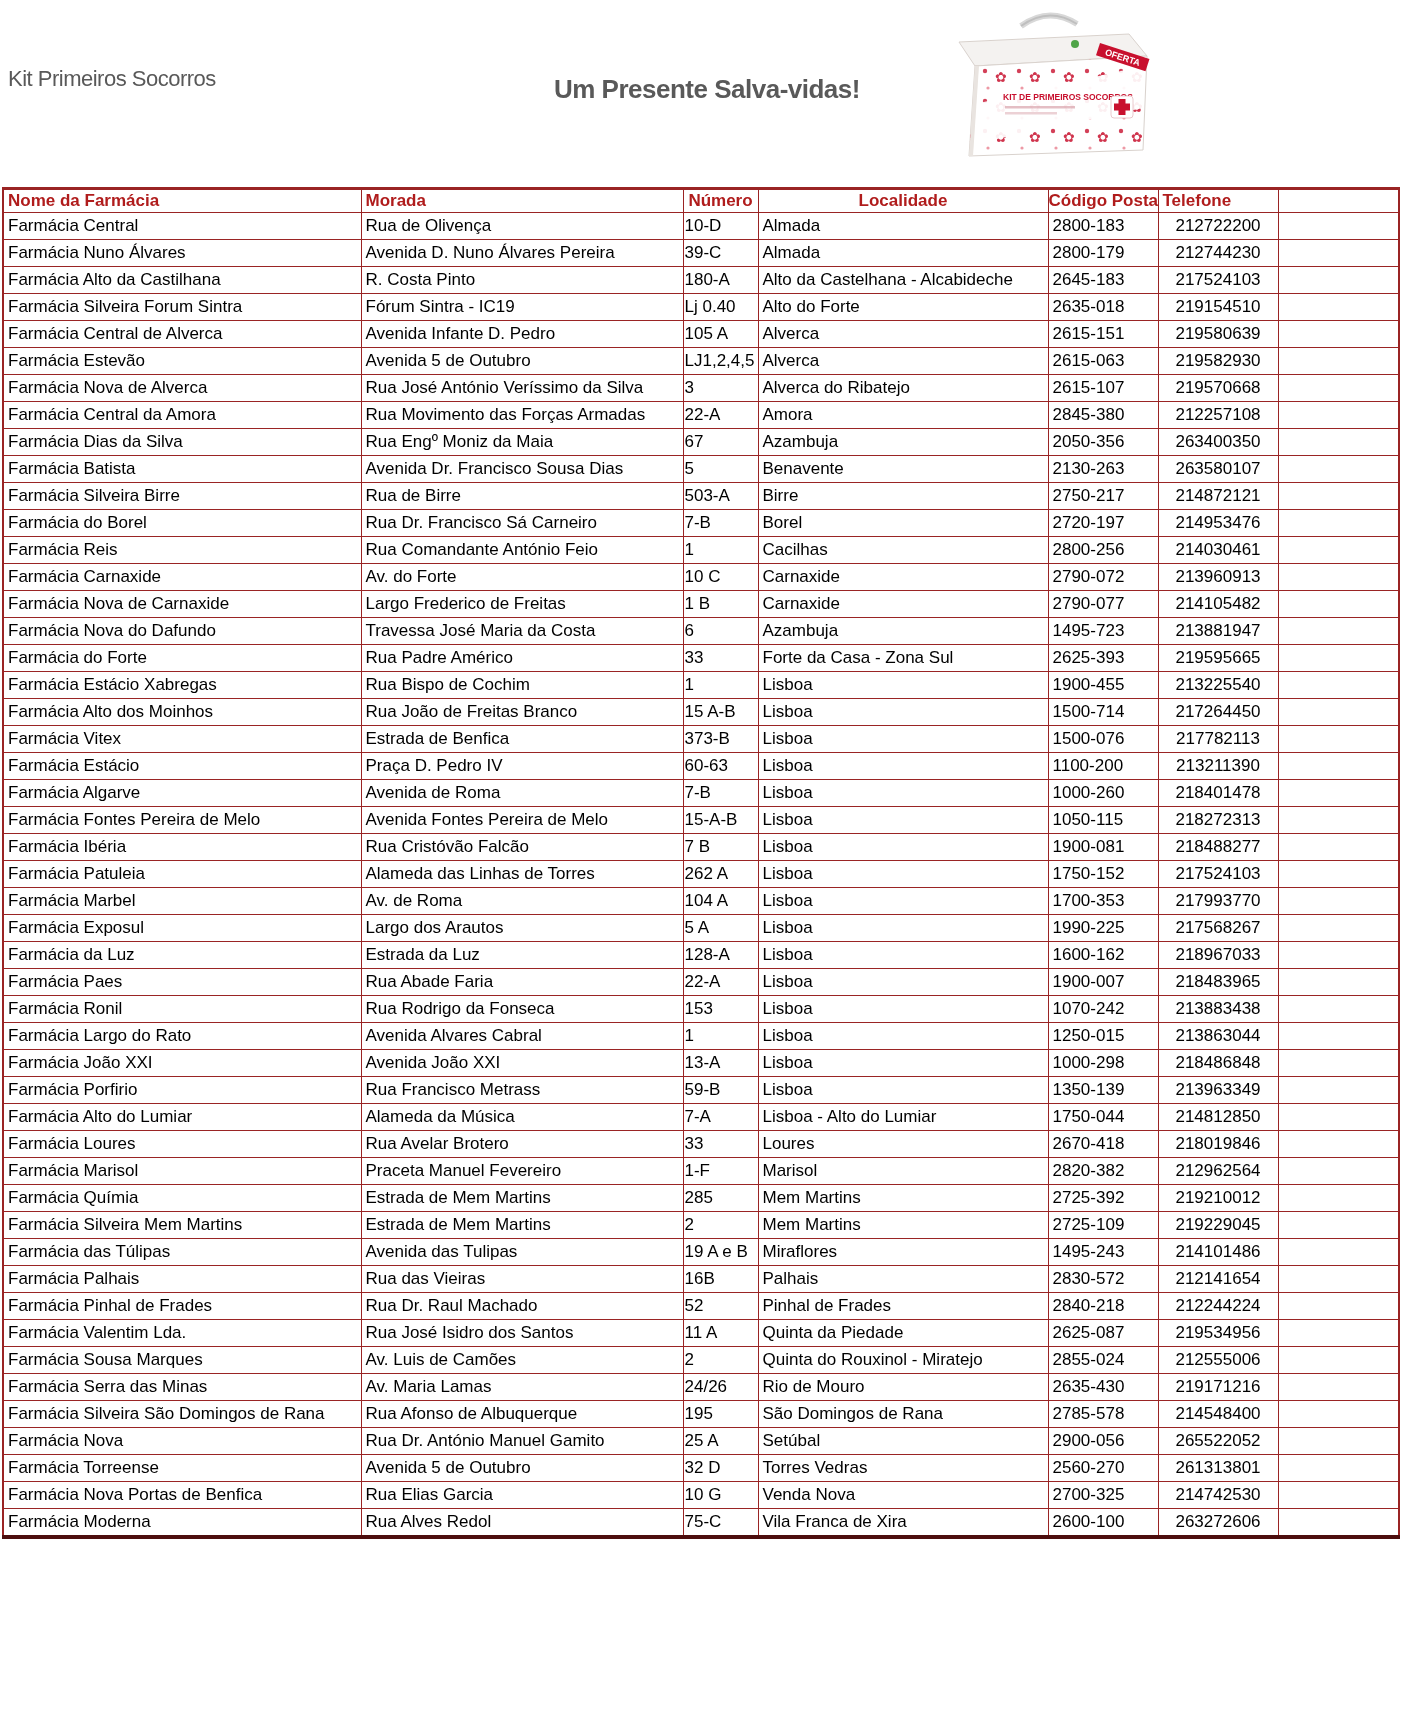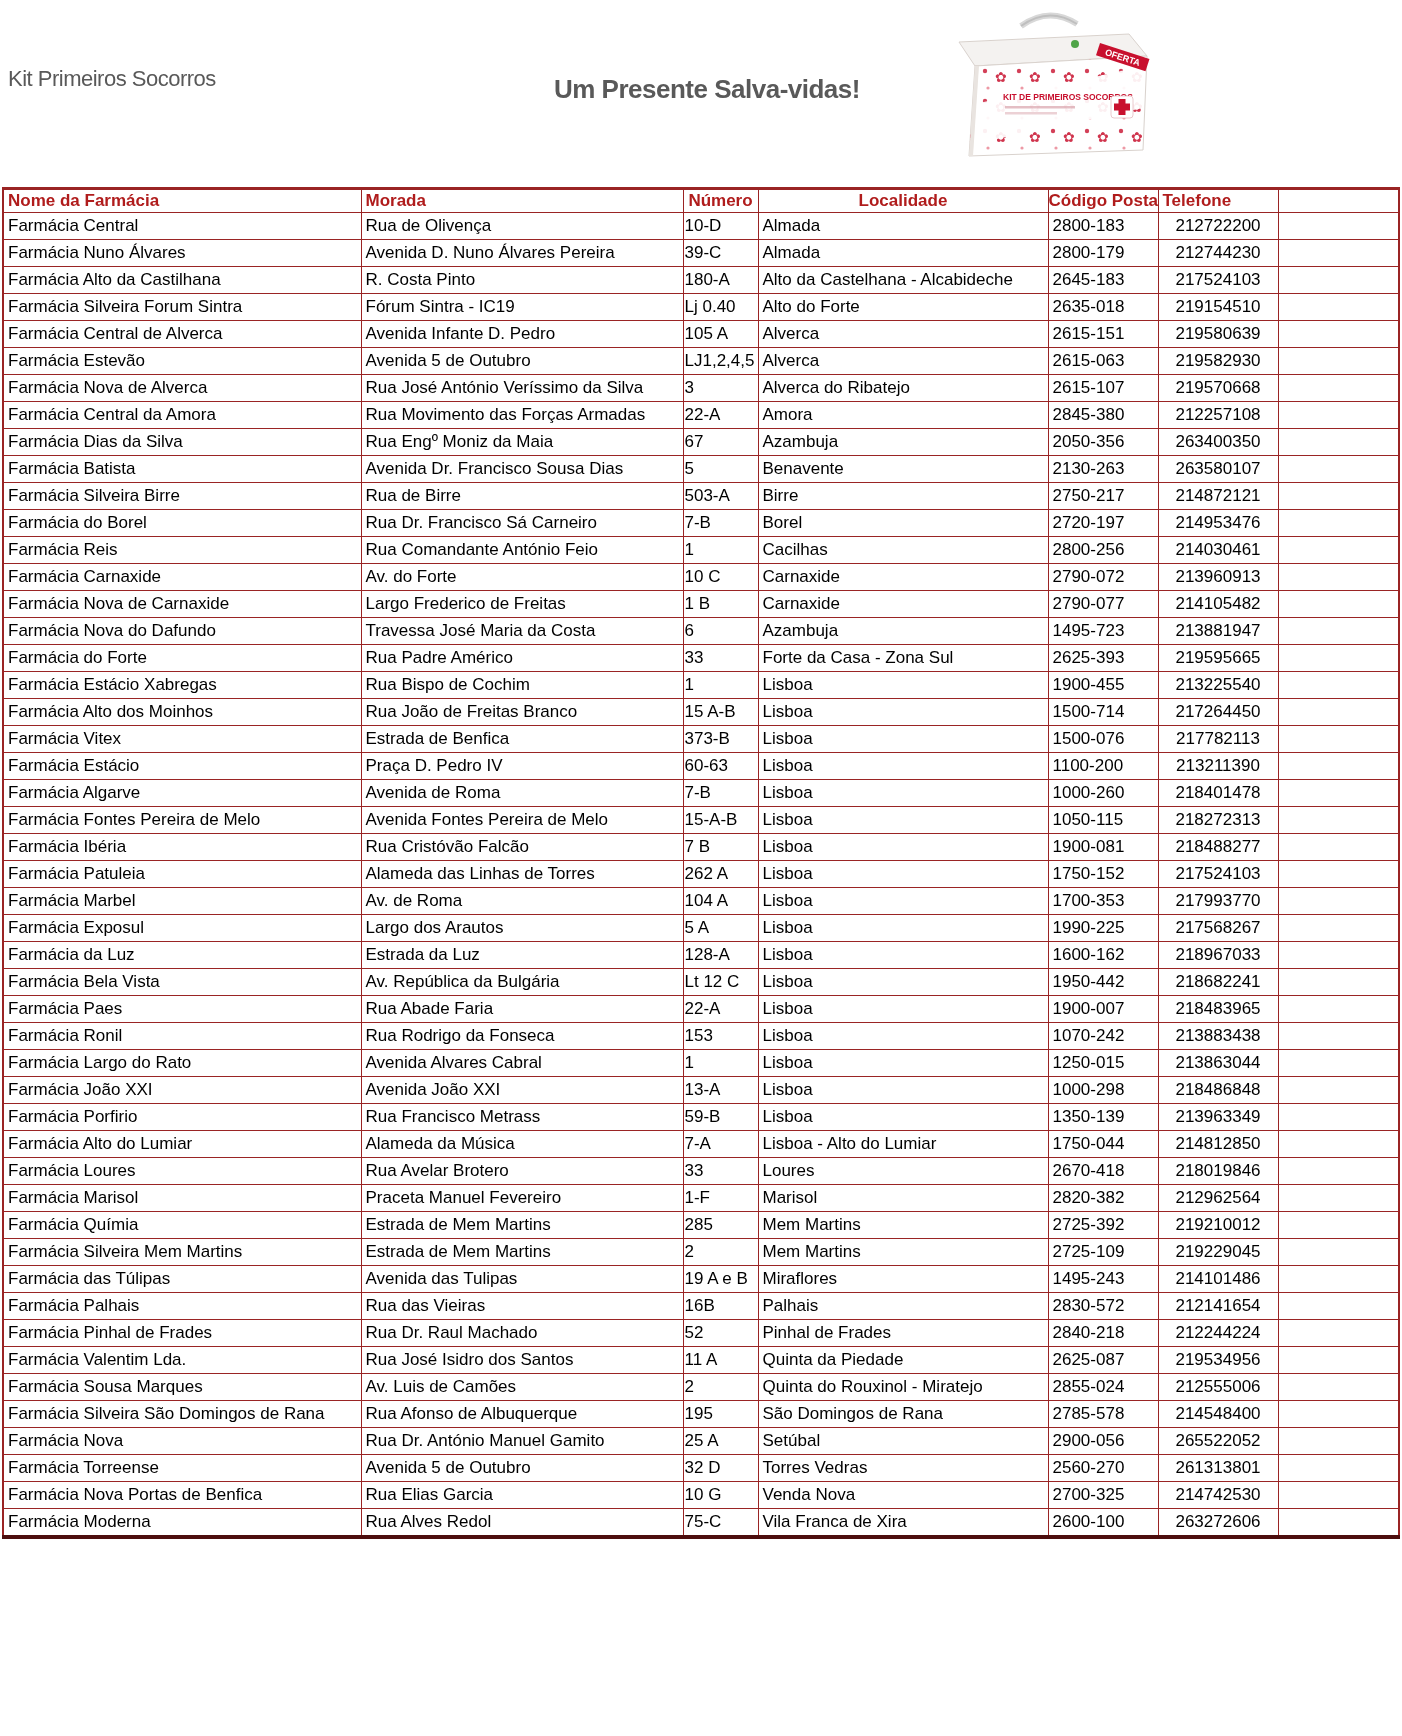--- a/index.html
+++ b/index.html
@@ -368,29 +368,20 @@
       <tr>
         <td class="col-name">Farmácia da Luz</td>
         <td class="col-address">Estrada da Luz</td>
         <td class="col-number">128-A</td>
         <td class="col-locality">Lisboa</td>
         <td class="col-postal-code">1600-162</td>
         <td class="col-phone">218967033</td>
         <td class="col-spacer"></td>
       </tr>
       <tr>
-        <td class="col-name">Farmácia Bela Vista</td>
-        <td class="col-address">Av. República da Bulgária</td>
-        <td class="col-number">Lt 12 C</td>
-        <td class="col-locality">Lisboa</td>
-        <td class="col-postal-code">1950-442</td>
-        <td class="col-phone">218682241</td>
-        <td class="col-spacer"></td>
-      </tr>
-      <tr>
         <td class="col-name">Farmácia Paes</td>
         <td class="col-address">Rua Abade Faria</td>
         <td class="col-number">22-A</td>
         <td class="col-locality">Lisboa</td>
         <td class="col-postal-code">1900-007</td>
         <td class="col-phone">218483965</td>
         <td class="col-spacer"></td>
       </tr>
       <tr>
         <td class="col-name">Farmácia Ronil</td>
@@ -512,20 +503,29 @@
       <tr>
         <td class="col-name">Farmácia Sousa Marques</td>
         <td class="col-address">Av. Luis de Camões</td>
         <td class="col-number">2</td>
         <td class="col-locality">Quinta do Rouxinol - Miratejo</td>
         <td class="col-postal-code">2855-024</td>
         <td class="col-phone">212555006</td>
         <td class="col-spacer"></td>
       </tr>
       <tr>
+        <td class="col-name">Farmácia Serra das Minas</td>
+        <td class="col-address">Av. Maria Lamas</td>
+        <td class="col-number">24/26</td>
+        <td class="col-locality">Rio de Mouro</td>
+        <td class="col-postal-code">2635-430</td>
+        <td class="col-phone">219171216</td>
+        <td class="col-spacer"></td>
+      </tr>
+      <tr>
         <td class="col-name">Farmácia Silveira São Domingos de Rana</td>
         <td class="col-address">Rua Afonso de Albuquerque</td>
         <td class="col-number">195</td>
         <td class="col-locality">São Domingos de Rana</td>
         <td class="col-postal-code">2785-578</td>
         <td class="col-phone">214548400</td>
         <td class="col-spacer"></td>
       </tr>
       <tr>
         <td class="col-name">Farmácia Nova</td>

